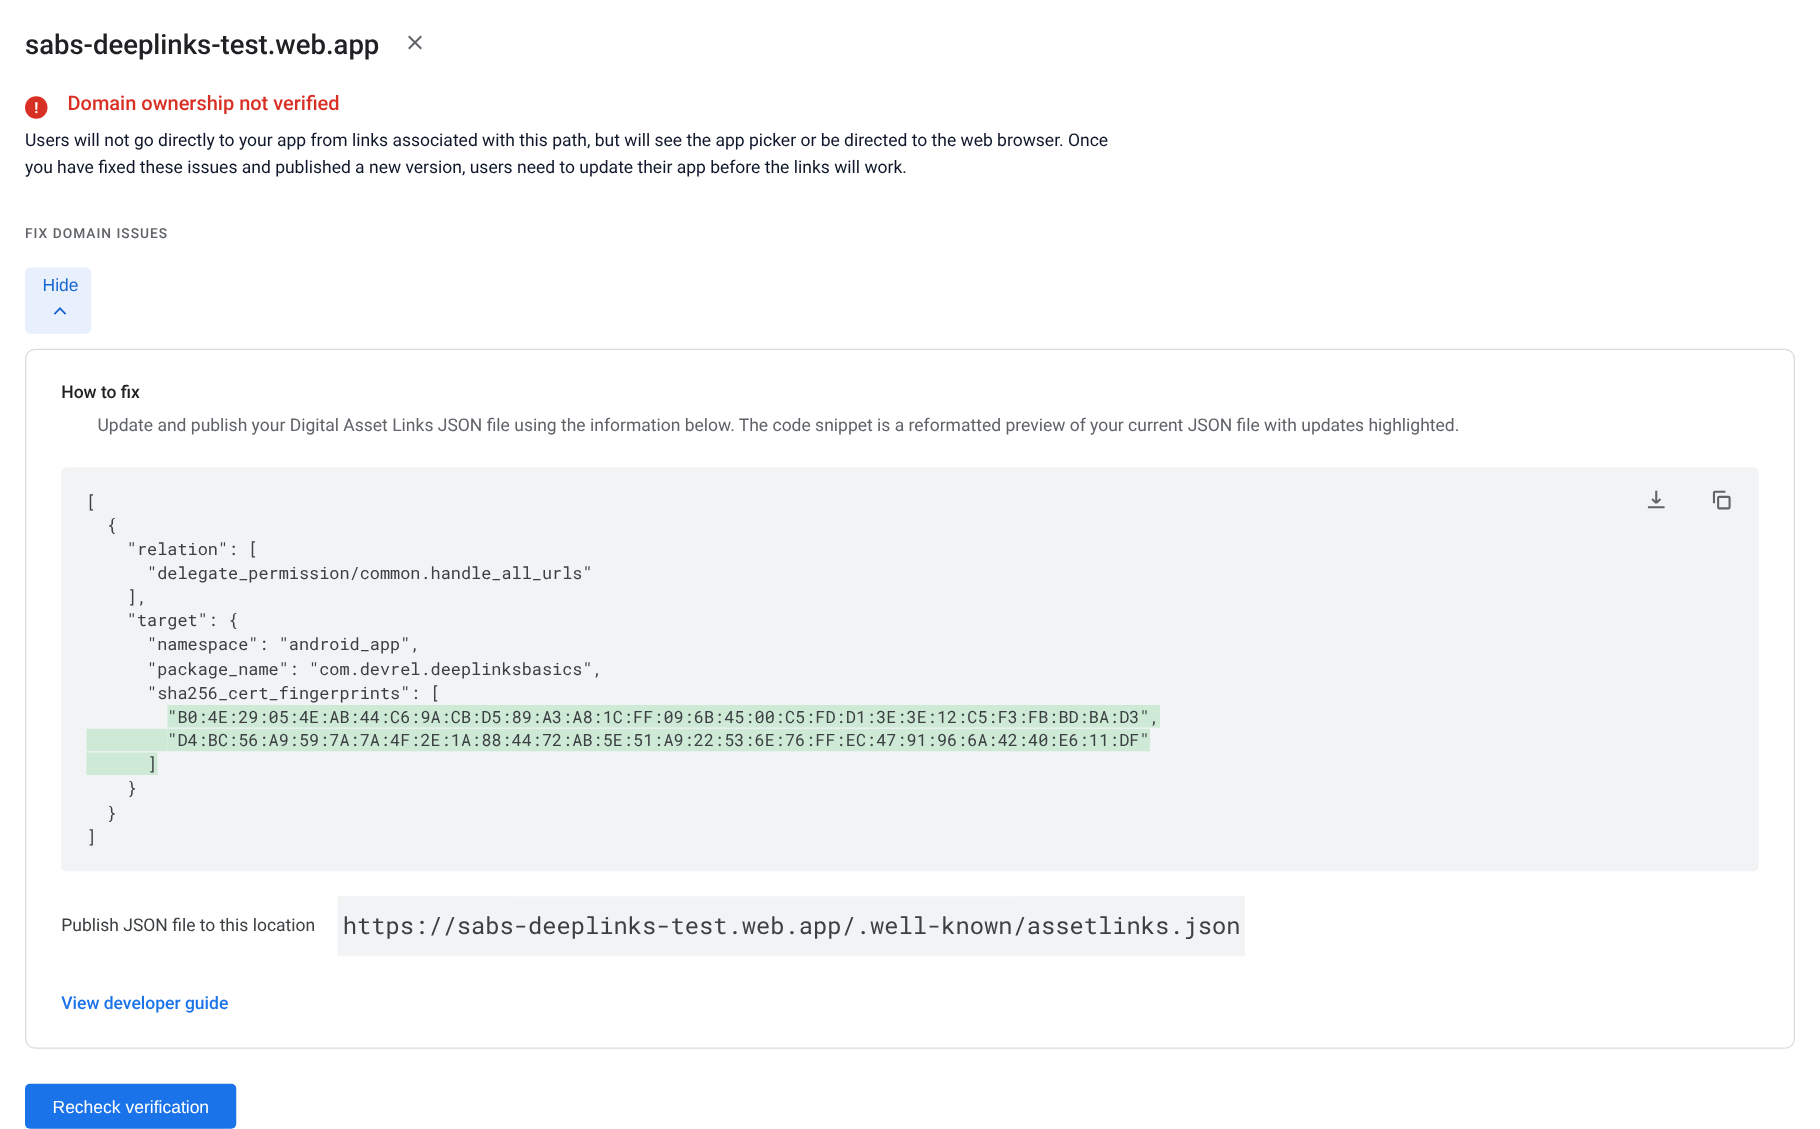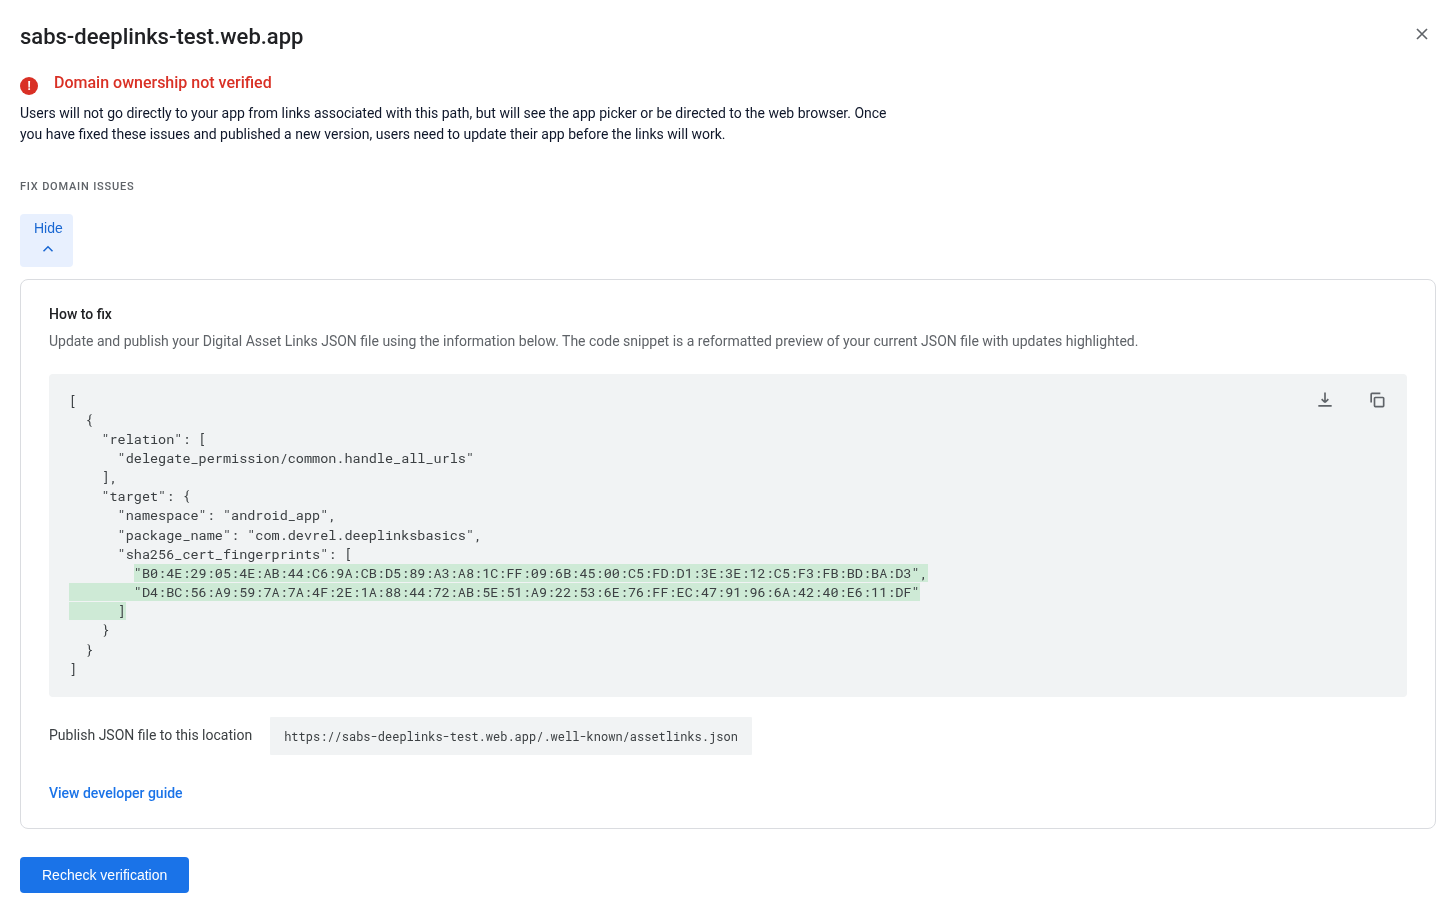--- a/index.html
+++ b/index.html
@@ -6,21 +6,21 @@
   body {
     font-family: 'Google Sans', Roboto, Arial, sans-serif;
     background: #fff;
     color: #3c4043;
     font-size: 14px;
     line-height: 1.5;
     padding: 20px;
   }
   .header-row {
     display: flex;
-    justify-content: space-between;
+    justify-content: flex-start;
     align-items: flex-start;
     gap: 15px;
   }
   .domain-title {
     font-size: 22px;
     font-weight: 500;
     color: #202124;
     margin-bottom: 18px;
   }
   .close-btn {
@@ -116,20 +116,21 @@
   }
   .howto-title {
     color: #202124;
     font-weight: 500;
     font-size: 14px;
     margin-bottom: 6px;
   }
   .howto-desc {
     color: #5f6368;
     margin-bottom: 22px;
+    margin-left: 29px;
   }
   .code-block {
     background: #f1f3f4;
     border-radius: 4px;
     padding: 18px 20px;
     position: relative;
     margin-bottom: 20px;
   }
   .code-actions {
     position: absolute;
@@ -162,23 +163,23 @@
     align-items: center;
     gap: 18px;
     margin-bottom: 28px;
   }
   .publish-label {
     color: #3c4043;
   }
   .publish-url {
     background: #f1f3f4;
     border-radius: 1px;
-    padding: 10px 14px;
+    padding: 10px 4px;
     font-family: 'Roboto Mono', Menlo, Consolas, monospace;
-    font-size: 12px;
+    font-size: 19px;
     color: #3c4043;
   }
   .dev-link {
     color: #1a73e8;
     text-decoration: none;
     font-weight: 500;
     font-size: 14px;
   }
   .recheck-btn {
     margin-top: 28px;

